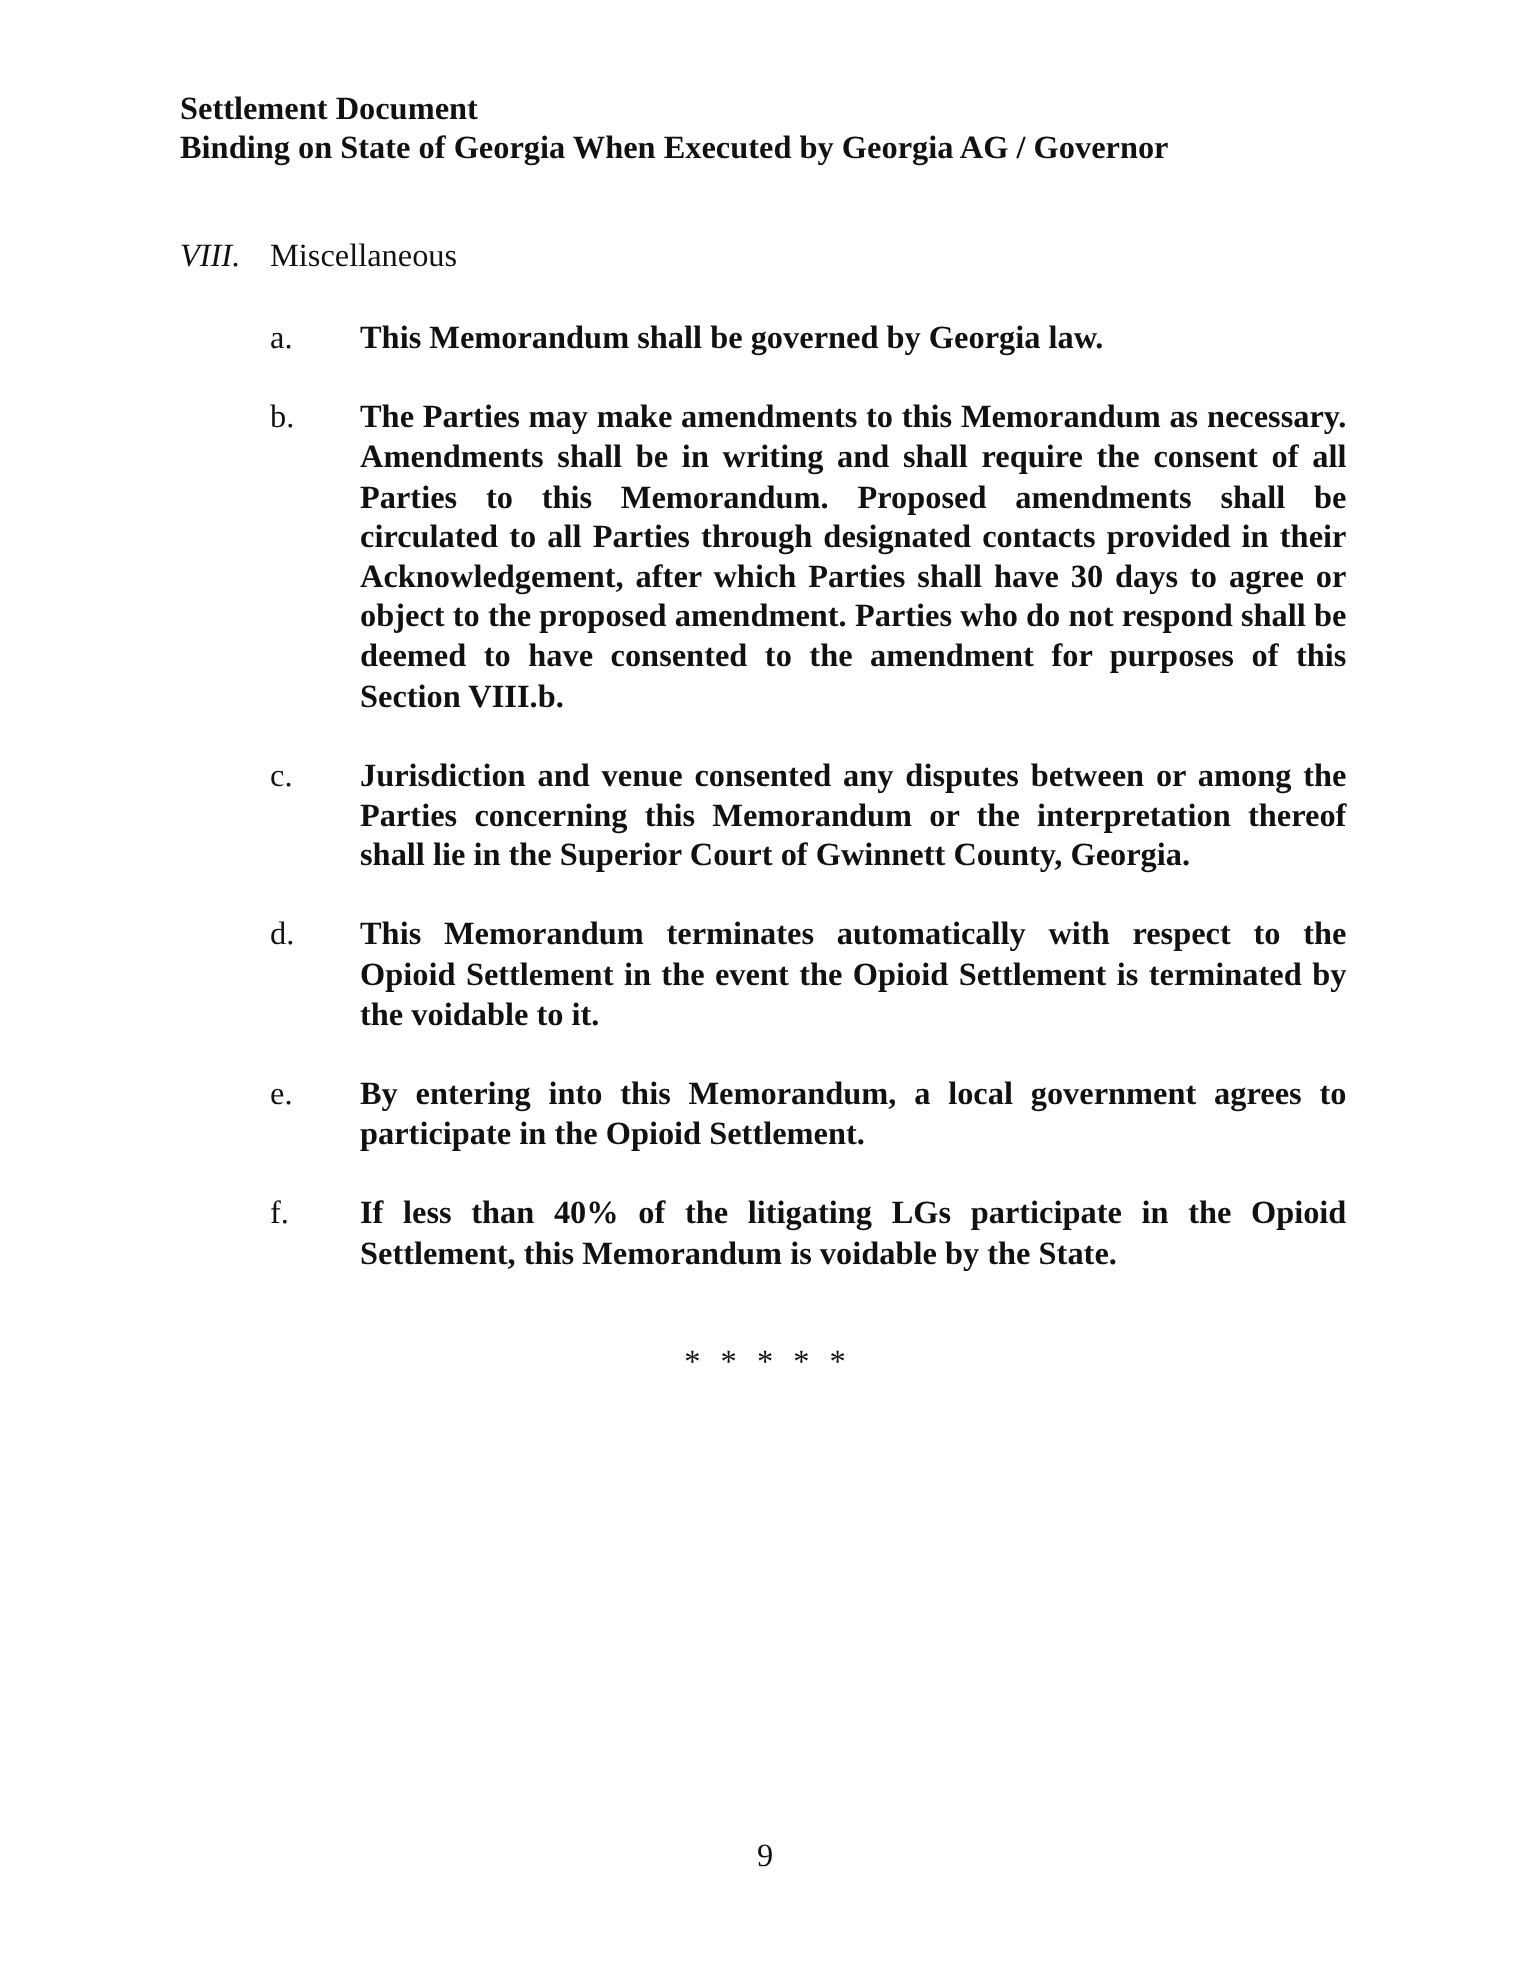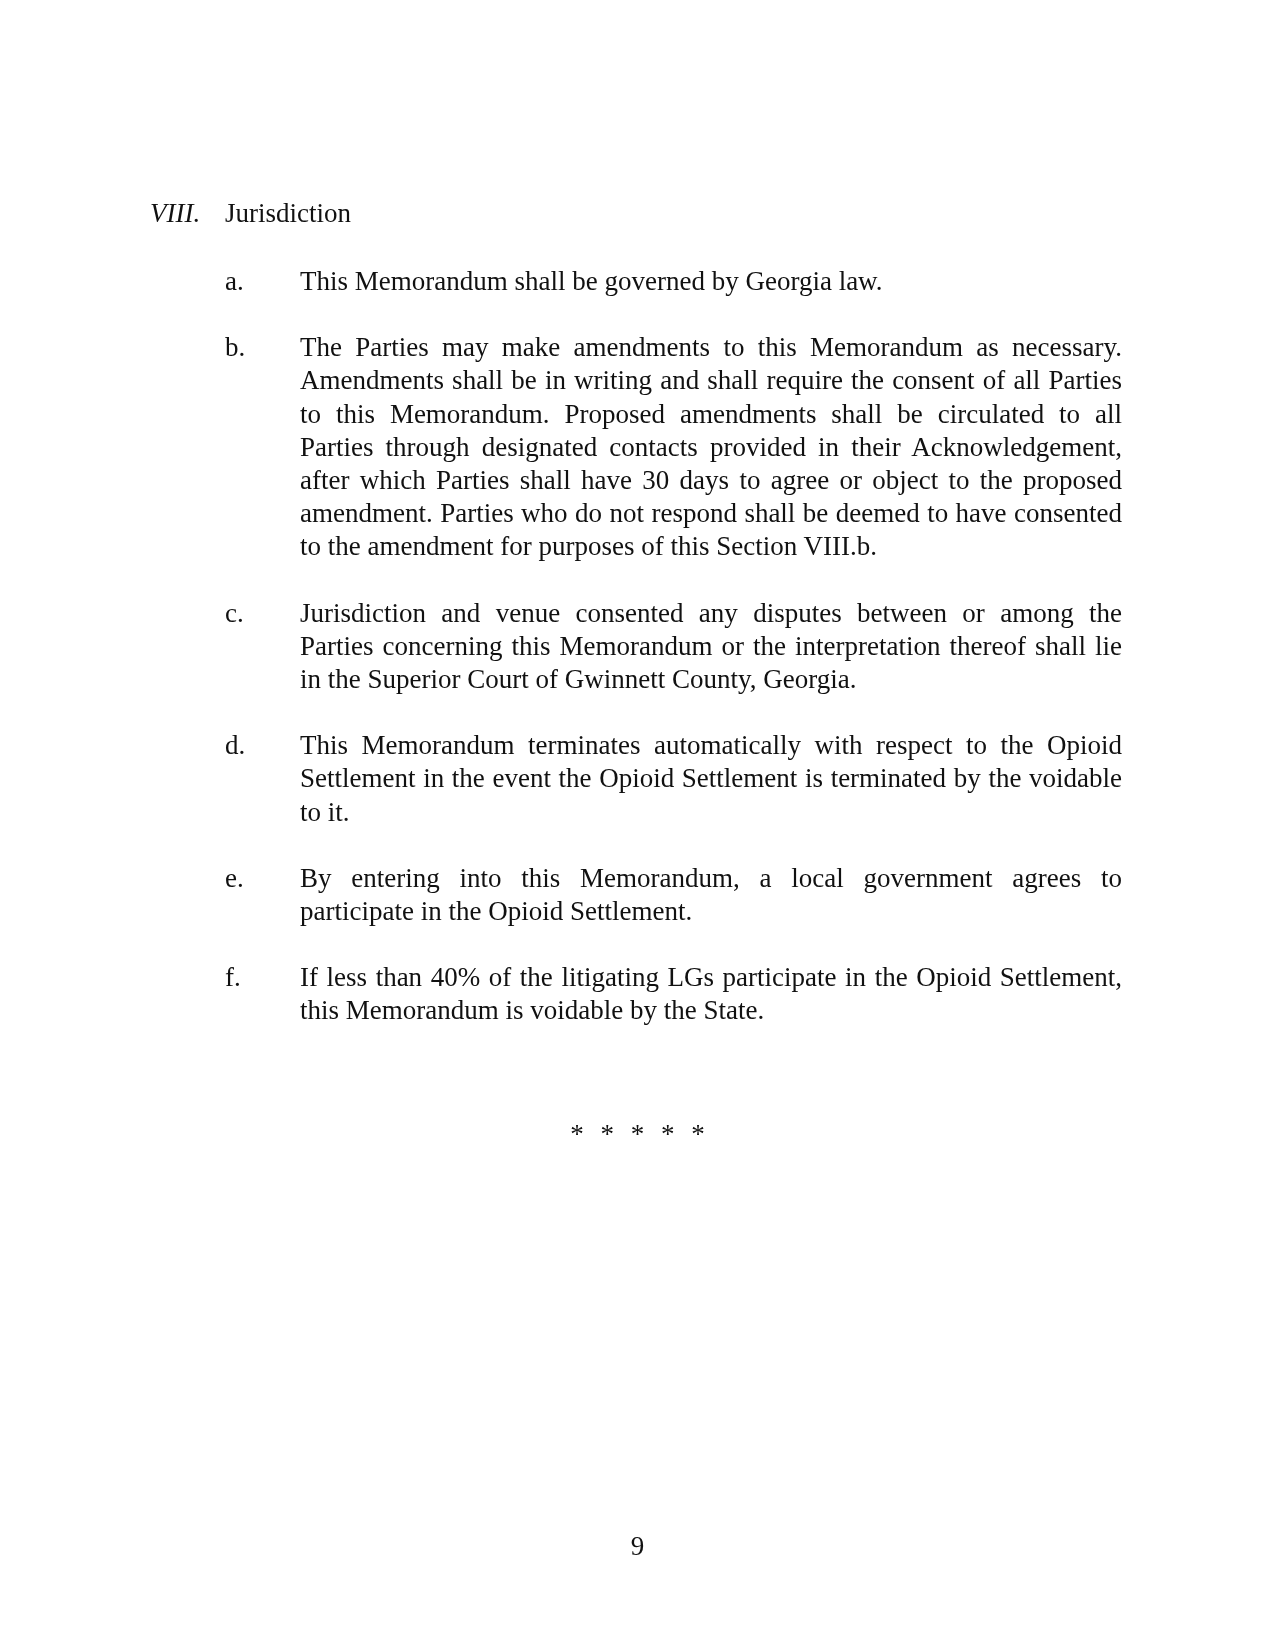--- a/index.html
+++ b/index.html
@@ -57,20 +57,21 @@
       margin-bottom: 33px;
     }
     .item .letter {
       position: absolute;
       left: 0;
       top: 0;
     }
     .item .text {
       text-align: justify;
       display: block;
+      font-weight: bold;
     }
     .stars {
       position: absolute;
       left: 0;
       width: 1275px;
       top: 1118px;
       text-align: center;
       font-size: 27px;
       line-height: 33px;
       letter-spacing: 0px;
@@ -84,23 +85,27 @@
       text-align: center;
       font-size: 27px;
       line-height: 33px;
     }
   </style>
 </head>
 <body>
 
 <div class="page">
 
+  <div class="header">
+    <div>Settlement Document</div>
+    <div>Binding on State of Georgia When Executed by Georgia AG / Governor</div>
+  </div>
 
   <div class="section-heading">
-    <span class="num">VIII.</span><span>Jurisdiction</span>
+    <span class="num">VIII.</span><span>Miscellaneous</span>
   </div>
 
   <div class="items">
     <div class="item">
       <span class="letter">a.</span>
       <span class="text">This Memorandum shall be governed by Georgia law.</span>
     </div>
     <div class="item">
       <span class="letter">b.</span>
       <span class="text">The Parties may make amendments to this Memorandum as necessary. Amendments shall be in writing and shall require the consent of all Parties to this Memorandum.  Proposed amendments shall be circulated to all Parties through designated contacts provided in their Acknowledgement, after which Parties shall have 30 days to agree or object to the proposed amendment.  Parties who do not respond shall be deemed to have consented to the amendment for purposes of this Section VIII.b.</span>

